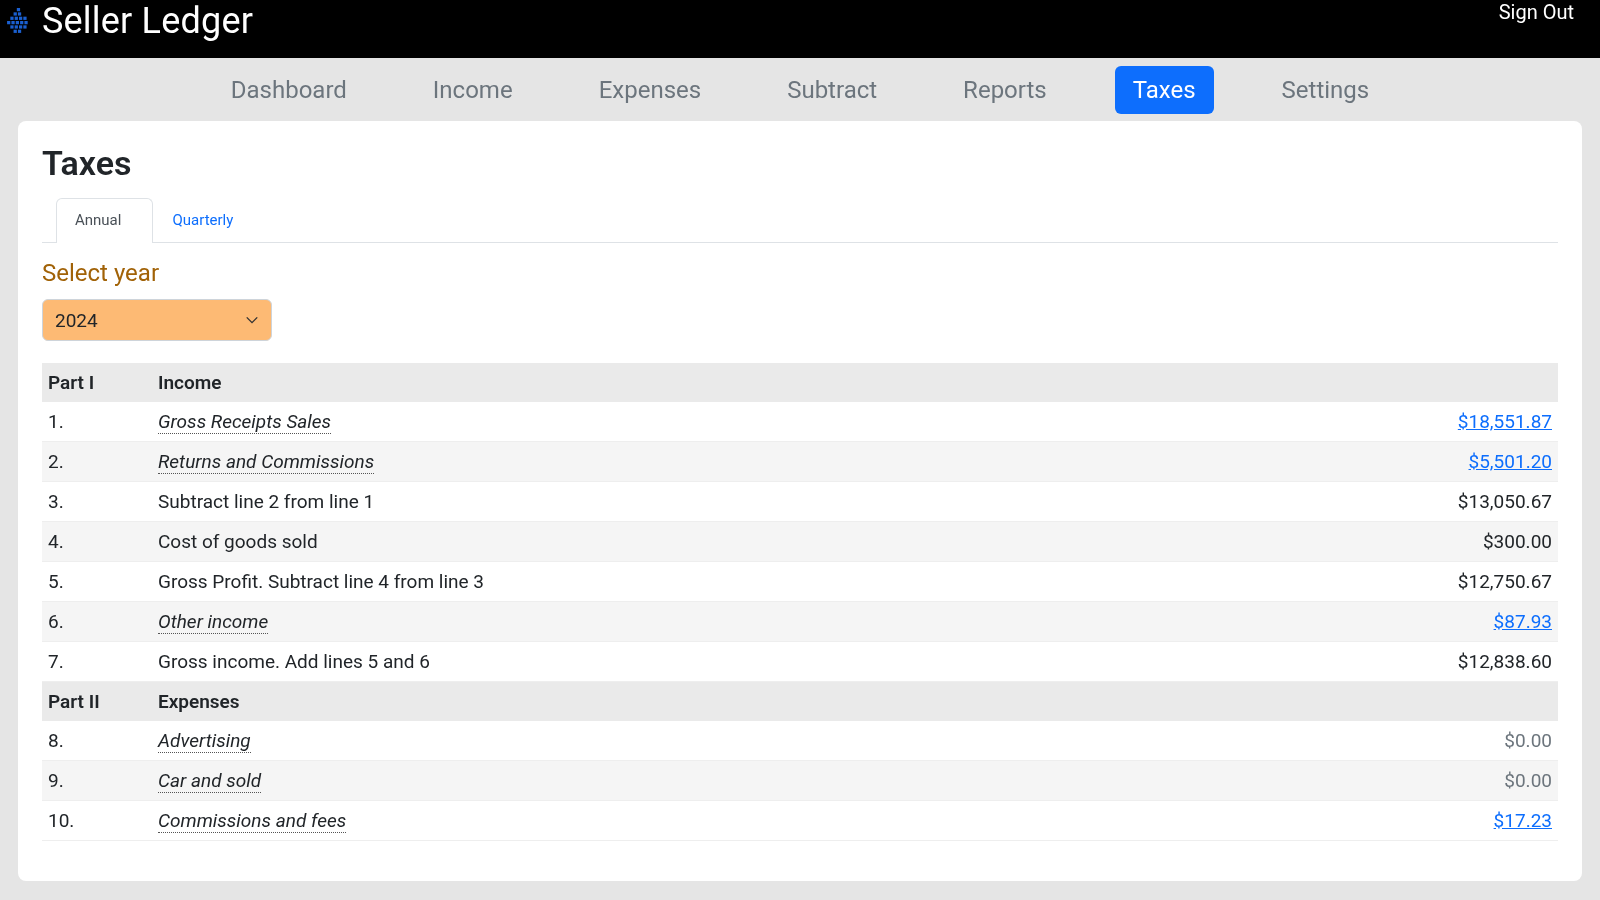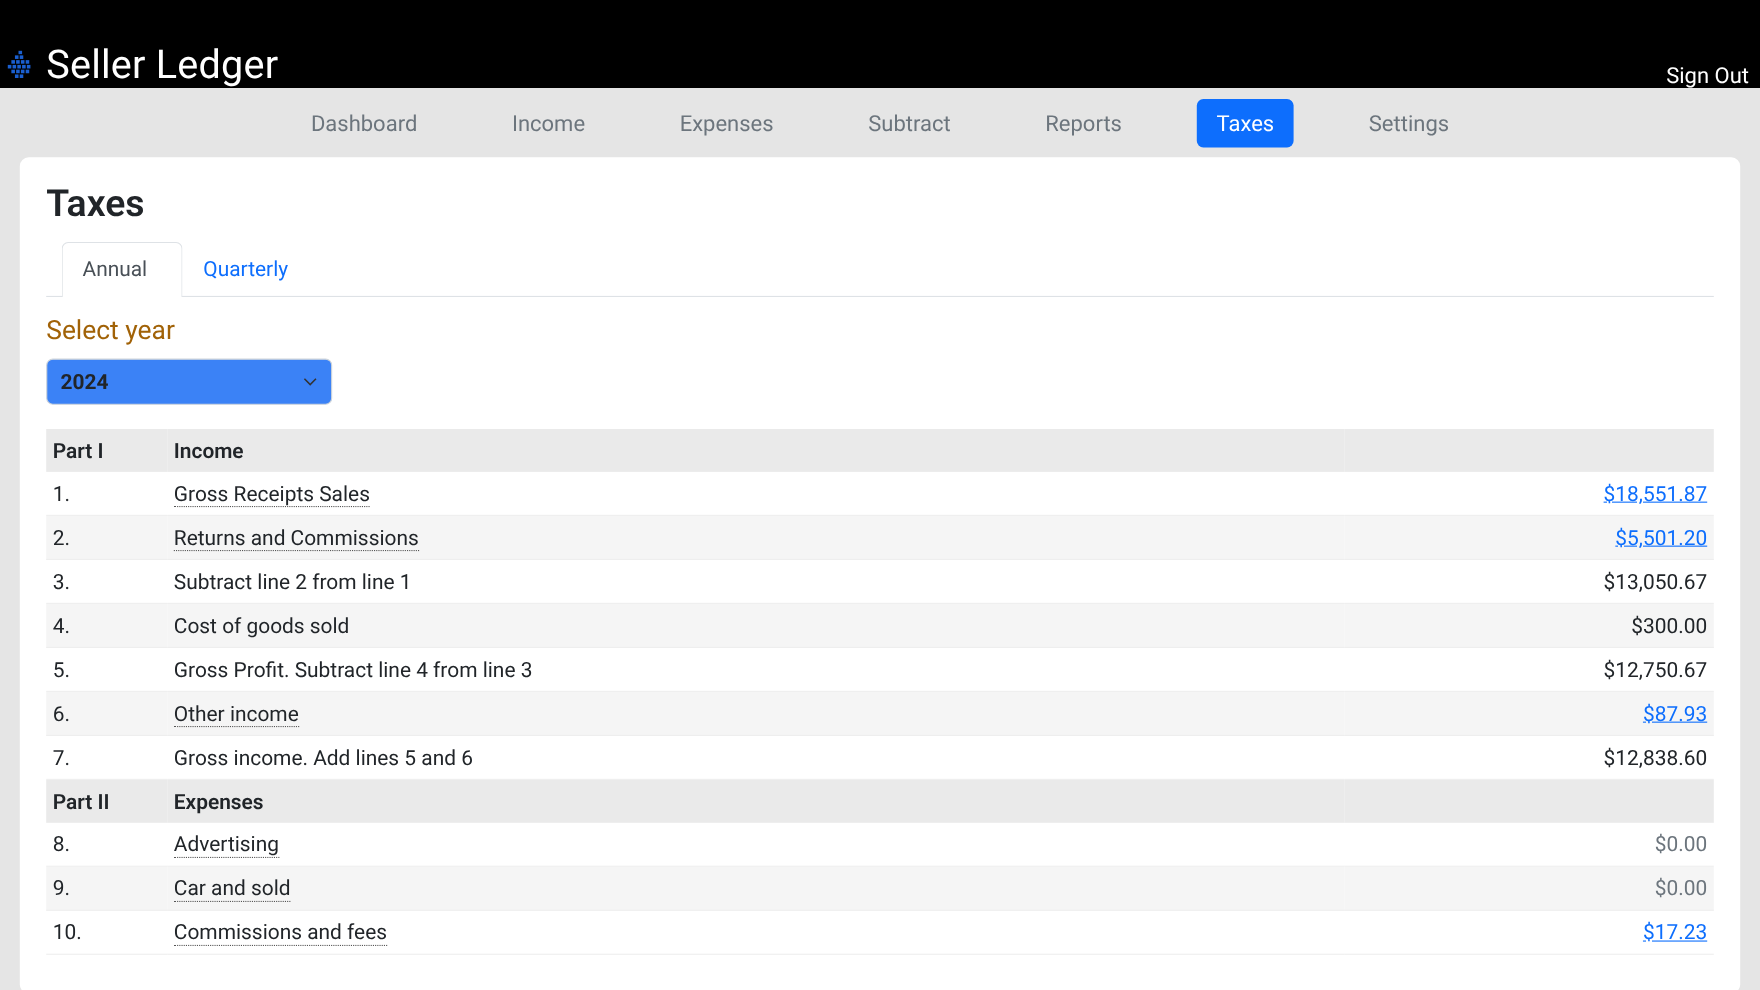--- a/index.html
+++ b/index.html
@@ -6,25 +6,25 @@
   body {
     font-family: -apple-system, BlinkMacSystemFont, "Segoe UI", Roboto, "Helvetica Neue", Arial, sans-serif;
     background: #e5e5e5;
     color: #212529;
     width: 1600px;
     height: 900px;
     overflow: hidden;
   }
   .topbar {
     background: #000;
-    height: 80px;
-    display: flex;
-    align-items: flex-end;
+    height: 58px;
+    display: flex;
+    align-items: flex-start;
     justify-content: space-between;
-    padding: 0 6px 0 6px;
+    padding: 0 22px 0 6px;
   }
   .brand {
     display: flex;
     align-items: center;
     gap: 10px;
   }
   .brand-name {
     color: #fff;
     font-size: 36px;
     font-weight: 400;
@@ -44,21 +44,21 @@
   .navbar {
     background: #e5e5e5;
     height: 63px;
     display: flex;
     align-items: center;
     justify-content: center;
     gap: 50px;
   }
   .nav-item {
     color: #6c757d;
-    font-size: 20px;
+    font-size: 24px;
     padding: 10px 18px;
     border-radius: 6px;
     cursor: pointer;
   }
   .nav-item.active {
     background: #0d6efd;
     color: #fff;
   }
   .card {
     background: #fff;
@@ -74,54 +74,53 @@
     margin-bottom: 14px;
   }
   .tabs {
     display: flex;
     border-bottom: 1px solid #dee2e6;
     margin-bottom: 16px;
     padding-left: 14px;
   }
   .tab {
     padding: 12px 31px 14px 18px;
-    font-size: 19px;
+    font-size: 15px;
     cursor: pointer;
     border: 1px solid transparent;
     border-bottom: none;
     border-top-left-radius: 6px;
     border-top-right-radius: 6px;
     position: relative;
     top: 1px;
     color: #0d6efd;
   }
   .tab.active {
     color: #495057;
     background: #fff;
     border-color: #dee2e6;
   }
   .select-label {
     font-size: 24px;
     margin-bottom: 12px;
     color: #a16207;
   }
   .year-select {
-    width: 260px;
+    width: 230px;
     height: 42px;
     border: 1px solid #ced4da;
     border-radius: 6px;
     display: flex;
     align-items: center;
     justify-content: space-between;
     padding: 0 12px;
     font-size: 19px;
     cursor: pointer;
     margin-bottom: 22px;
-    background: #3b82f6;
-    font-weight: bold;
+    background: #fdba74;
   }
   .chevron {
     width: 14px;
     height: 14px;
   }
   table {
     width: 100%;
     border-collapse: collapse;
     font-size: 19px;
   }
@@ -136,20 +135,21 @@
   }
   tr.row.alt td {
     background: #f5f5f5;
   }
   td.num { width: 110px; }
   td.label {}
   td.val { text-align: right; white-space: nowrap; }
   .dotted {
     border-bottom: 1px dotted #555;
     cursor: help;
+    font-style: italic;
   }
   .link-val {
     color: #0d6efd;
     text-decoration: underline;
     cursor: pointer;
   }
   .muted-val { color: #6c757d; }
 </style>
 </head>
 <body>

